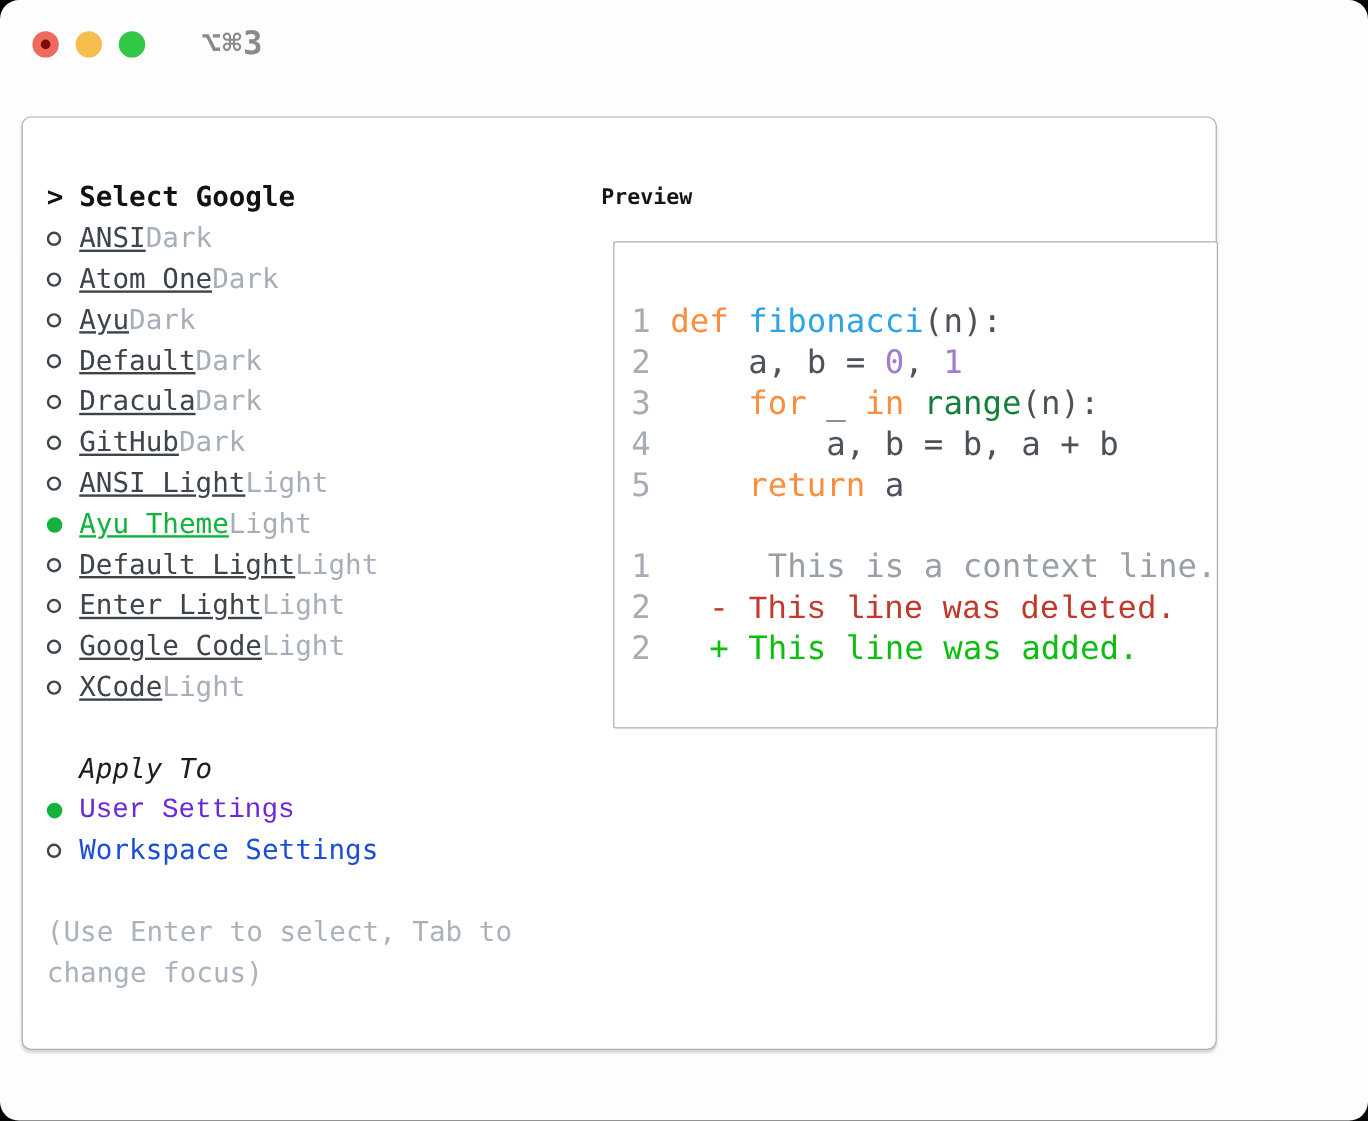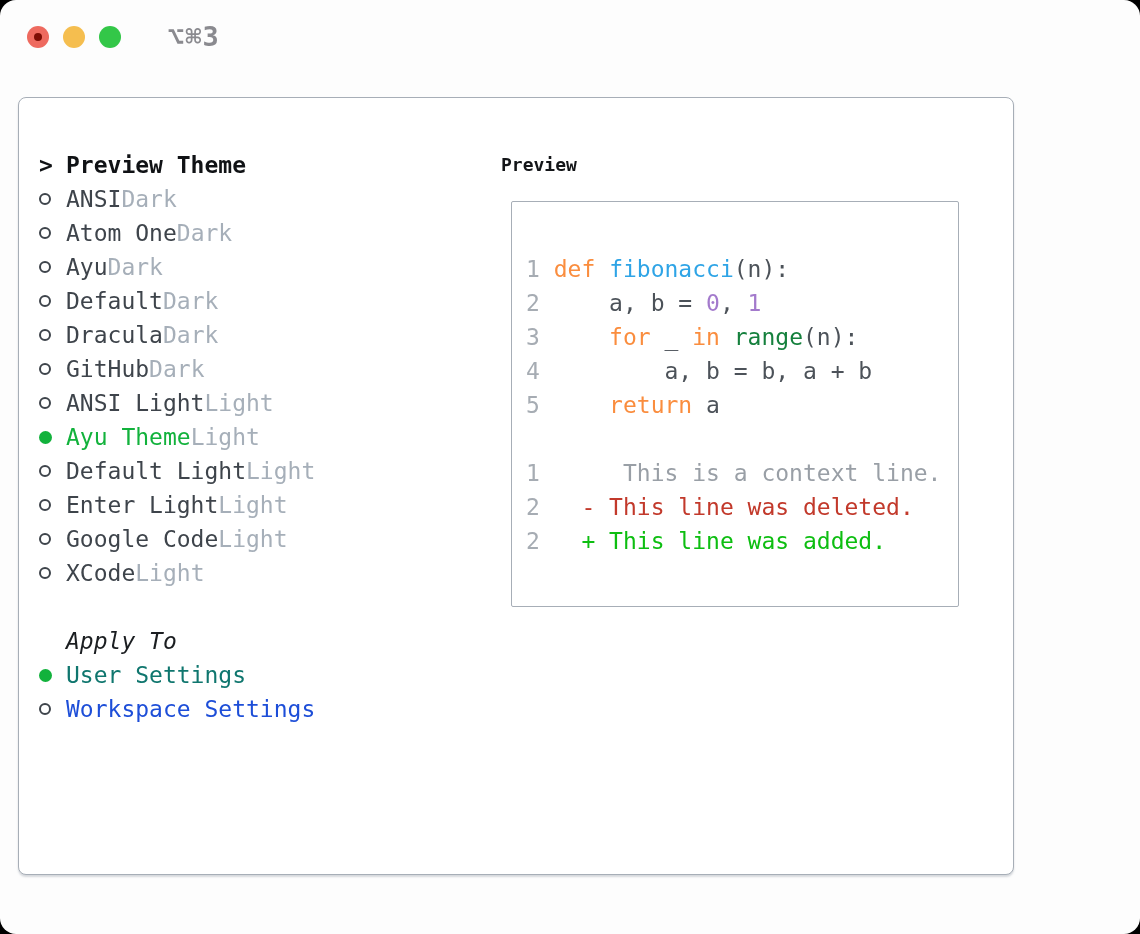--- a/index.html
+++ b/index.html
@@ -23,64 +23,64 @@
     box-sizing:border-box;box-shadow:0 2px 2px rgba(140,150,160,0.35);
   }
   
   .left-col{position:absolute;left:20px;top:50px;width:460px;font-size:23px;}
   .row{display:flex;align-items:center;height:34px;white-space:pre;}
   .bullet-cell{width:27px;flex:none;display:flex;align-items:center;}
   .ring{width:12px;height:12px;border:2px solid #3E444B;border-radius:50%;box-sizing:border-box;}
   .dot{width:13px;height:13px;border-radius:50%;background:#12B23C;}
   .hdr{font-weight:bold;color:#101215;}
   .marker{font-weight:bold;color:#101215;}
-  .theme-name{color:#3E444B;}
+  .theme-name{color:#3E444B;text-decoration:underline;}
   .theme-name.selected{color:#12B23C;}
   .variant{color:#A6AFB9;}
   .apply-label{color:#1B1E21;font-style:italic;}
   .option-label{color:#1d4ed8;}
-  .option-label.selected{color:#0f766e;}
+  .option-label.selected{color:#6d28d9;font-family:Liberation Mono, monospace;}
   .hint{color:#AAB2BB;}
   
   .preview-label{position:absolute;left:482px;top:50px;height:34px;line-height:34px;font-size:18px;font-weight:bold;color:#131518;}
   .preview-box{
-    position:absolute;left:492px;top:103px;width:448px;height:406px;
+    position:absolute;left:492px;top:103px;width:504px;height:406px;
     border:1.5px solid #A7AEB7;border-radius:2px;box-sizing:border-box;
-    padding:50px 0 0 14px;font-size:23px;line-height:34px;white-space:pre;
+    padding:50px 0 0 14px;font-size:27px;line-height:34px;white-space:pre;
     background:#FFFFFF;overflow:hidden;
   }
   .code-line{height:34px;}
   .tk-ln{color:#A6ACB3;}
   .tk-fg{color:#4C5259;}
   .tk-kw{color:#FA8D3E;}
   .tk-fn{color:#2EA4E6;}
   .tk-num{color:#A37ACC;}
   .tk-bi{color:#15803d;}
   .tk-ctx{color:#999FA6;}
-  .tk-del{color:#C2392B;}
+  .tk-del{color:#C2392B;font-family:Liberation Mono, monospace;}
   .tk-add{color:#0DBE11;}
 </style>
 </head>
 <body>
 
 <div class="window">
 
   <div class="traffic">
     <div class="light red"></div>
     <div class="light yellow"></div>
     <div class="light green"></div>
   </div>
   <div class="window-title">⌥⌘3</div>
 
   <div class="panel">
 
     <div class="left-col">
       <div class="row">
         <span class="bullet-cell"><span class="marker">&gt;</span></span>
-        <span class="hdr">Preview Theme</span>
+        <span class="hdr">Select Google</span>
       </div>
       <div id="theme-list">
           <div class="row"><span class="bullet-cell"><span class="ring"></span></span><span class="theme-name">ANSI</span> <span class="variant">Dark</span></div>
           <div class="row"><span class="bullet-cell"><span class="ring"></span></span><span class="theme-name">Atom One</span> <span class="variant">Dark</span></div>
           <div class="row"><span class="bullet-cell"><span class="ring"></span></span><span class="theme-name">Ayu</span> <span class="variant">Dark</span></div>
           <div class="row"><span class="bullet-cell"><span class="ring"></span></span><span class="theme-name">Default</span> <span class="variant">Dark</span></div>
           <div class="row"><span class="bullet-cell"><span class="ring"></span></span><span class="theme-name">Dracula</span> <span class="variant">Dark</span></div>
           <div class="row"><span class="bullet-cell"><span class="ring"></span></span><span class="theme-name">GitHub</span> <span class="variant">Dark</span></div>
           <div class="row"><span class="bullet-cell"><span class="ring"></span></span><span class="theme-name">ANSI Light</span> <span class="variant">Light</span></div>
           <div class="row"><span class="bullet-cell"><span class="dot"></span></span><span class="theme-name selected">Ayu Theme</span> <span class="variant">Light</span></div>
@@ -92,19 +92,23 @@
       <div class="row"></div>
       <div class="row">
         <span class="bullet-cell"></span>
         <span class="apply-label">Apply To</span>
       </div>
       <div id="apply-options">
           <div class="row"><span class="bullet-cell"><span class="dot"></span></span><span class="option-label selected">User Settings</span></div>
           <div class="row"><span class="bullet-cell"><span class="ring"></span></span><span class="option-label">Workspace Settings</span></div>
         </div>
       <div class="row"></div>
+      <div id="hint-lines">
+          <div class="row hint">(Use Enter to select, Tab to</div>
+          <div class="row hint">change focus)</div>
+        </div>
     </div>
 
     <div class="preview-label">Preview</div>
     <div class="preview-box" id="preview-box"><div class="code-line"><span class="tk-ln">1</span><span class="tk-fg"> </span><span class="tk-kw">def</span><span class="tk-fg"> </span><span class="tk-fn">fibonacci</span><span class="tk-fg">(n):</span></div><div class="code-line"><span class="tk-ln">2</span><span class="tk-fg">     a, b = </span><span class="tk-num">0</span><span class="tk-fg">, </span><span class="tk-num">1</span></div><div class="code-line"><span class="tk-ln">3</span><span class="tk-fg">     </span><span class="tk-kw">for</span><span class="tk-fg"> _ </span><span class="tk-kw">in</span><span class="tk-fg"> </span><span class="tk-bi">range</span><span class="tk-fg">(n):</span></div><div class="code-line"><span class="tk-ln">4</span><span class="tk-fg">         a, b = b, a + b</span></div><div class="code-line"><span class="tk-ln">5</span><span class="tk-fg">     </span><span class="tk-kw">return</span><span class="tk-fg"> a</span></div><div class="code-line"></div><div class="code-line"><span class="tk-ln">1</span><span class="tk-ctx">      This is a context line.</span></div><div class="code-line"><span class="tk-ln">2</span><span class="tk-fg">   </span><span class="tk-del">- This line was deleted.</span></div><div class="code-line"><span class="tk-ln">2</span><span class="tk-fg">   </span><span class="tk-add">+ This line was added.</span></div></div>
 
   </div>
 </div>
 
 </body></html>

